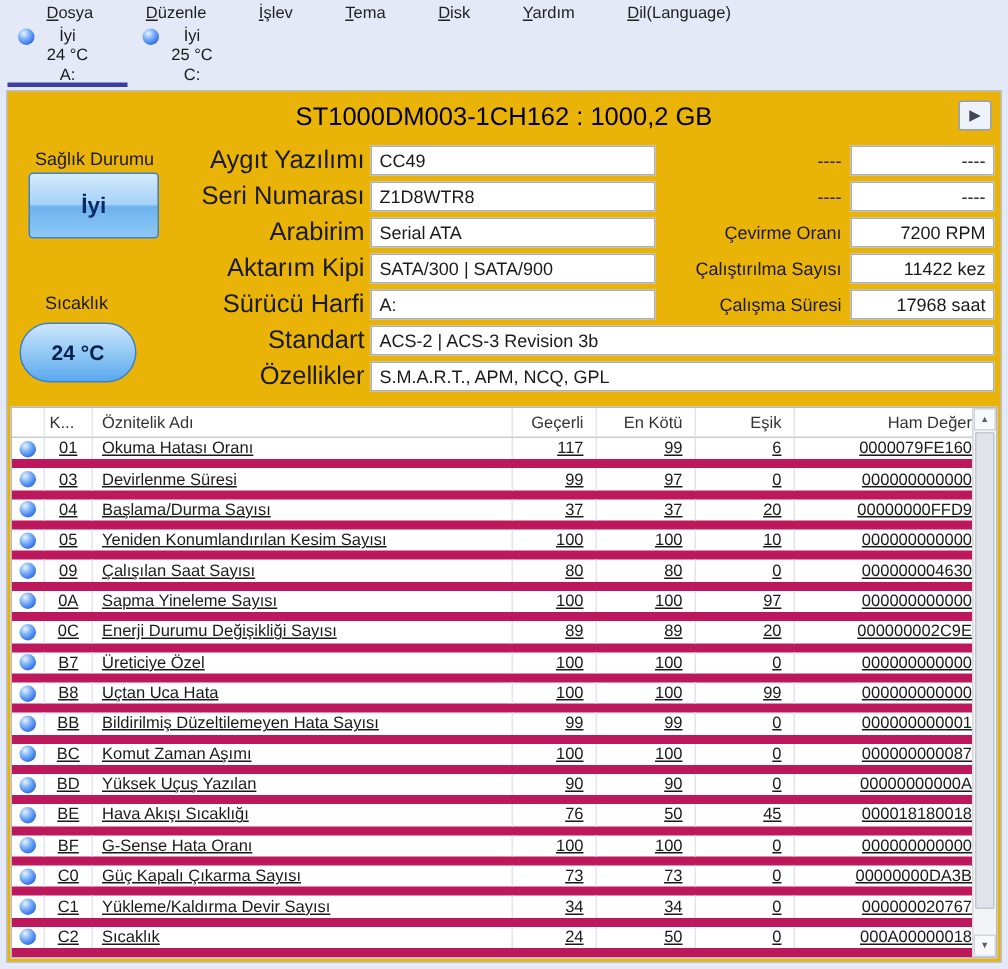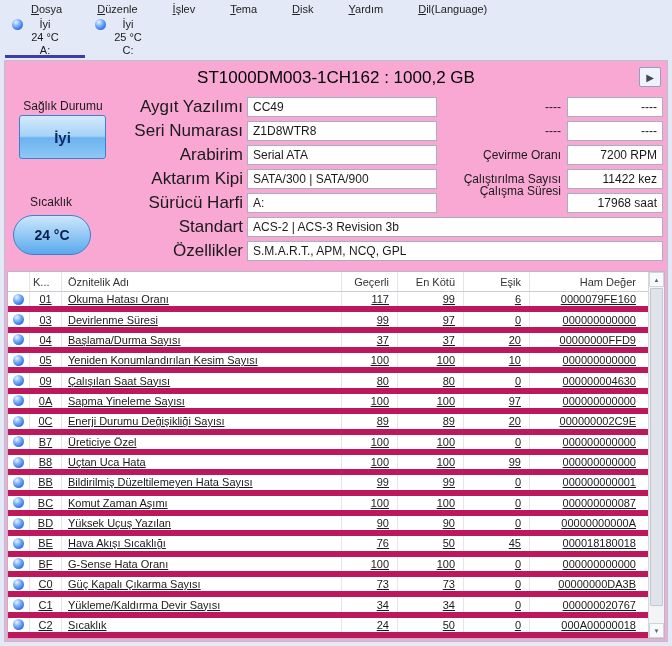--- a/index.html
+++ b/index.html
@@ -8,21 +8,21 @@
 
   .menubar{position:absolute;top:0;left:0;right:0;height:17px;display:flex;align-items:center;padding-left:4px;font-size:11px;color:#222;}
   .menu-item{padding:1px 8px;cursor:default;margin-left:19px;}
 
   .drivebar{position:absolute;top:17px;left:0;right:0;height:41px;display:flex;padding-left:5px;gap:3px;}
   .drive-tab{position:relative;width:80px;padding-top:1px;text-align:center;font-size:11px;line-height:13px;cursor:default;}
   .drive-tab.selected{border-bottom:3px solid #3d3da2;}
   .drive-dot{position:absolute;left:7px;top:2px;width:11px;height:11px;border-radius:50%;
     background:radial-gradient(circle at 35% 30%,#e8f4ff 0%,#7fb3f8 35%,#2f6fe8 75%,#1848b8 100%);}
 
-  .panel{position:absolute;top:60px;left:4px;width:664px;height:582px;background:#f9a8d4;border:1px solid #b9c0cf;}
+  .panel{position:absolute;top:60px;left:4px;width:664px;height:582px;background:#eab308;border:1px solid #b9c0cf;}
 
   .title-row{position:absolute;top:2px;left:0;right:0;height:30px;}
   .disk-title{text-align:center;font-size:17px;padding-top:5px;color:#000;}
   .play-btn{position:absolute;right:6px;top:4px;width:22px;height:20px;background:#eef3fb;border:1px solid #8fa0c0;border-radius:2px;
     font-size:10px;color:#445;display:flex;align-items:center;justify-content:center;cursor:pointer;}
 
   .info-section{position:absolute;top:32px;left:0;right:0;height:176px;}
   .health-label{position:absolute;top:6px;left:0;width:116px;text-align:center;font-size:12px;}
   .health-btn{position:absolute;top:22px;left:14px;width:87px;height:44px;border:1px solid #3b82cc;border-radius:3px;
     background:linear-gradient(180deg,#d4eafc 0%,#a6d2f7 48%,#6cb2f0 52%,#8ec8f5 100%);
@@ -44,21 +44,21 @@
   .table-content{position:absolute;top:0;left:0;right:16px;bottom:0;display:flex;flex-direction:column;}
   .shead,.srow{display:grid;grid-template-columns:22px 32px 1fr 56px 66px 66px 118px;}
   .shead{height:20px;border-bottom:1px solid #c9ccd4;}
   .sbody{flex:1;display:flex;flex-direction:column;}
   .srow{flex:1;border-bottom:6px solid #be185d;text-decoration:underline;}
   .scell{font-size:11px;display:flex;align-items:center;border-right:1px solid #e4e5e9;overflow:hidden;white-space:nowrap;}
   .cdot{justify-content:center;}
   .cid{justify-content:center;}
   .cname{padding-left:6px;justify-content:flex-start;}
   .cnum{justify-content:flex-end;padding-right:8px;}
-  .craw{justify-content:flex-end;padding-right:12px;border-right:none;}
+  .craw{justify-content:flex-end;padding-right:0;border-right:none;}
   .hcell{color:#333;}
   .hleft{justify-content:flex-start;padding-left:3px;}
   .dot{width:11px;height:11px;border-radius:50%;
     background:radial-gradient(circle at 35% 30%,#e8f4ff 0%,#7fb3f8 35%,#2f6fe8 75%,#1848b8 100%);}
 
   .scrollbar{position:absolute;top:0;right:0;bottom:0;width:16px;background:#f3f4f6;border-left:1px solid #d6d8dd;}
   .sb-btn{position:absolute;left:0;width:15px;height:15px;background:#f8f9fb;border:1px solid #d0d3da;
     display:flex;align-items:center;justify-content:center;font-size:6px;color:#57606e;cursor:pointer;}
   .sb-up{top:0;}
   .sb-down{bottom:0;}
@@ -122,21 +122,21 @@
         <div class="ilabel" style="top: 148px;">Özellikler</div>
         <div class="ibox wide" style="top: 148px;">S.M.A.R.T., APM, NCQ, GPL</div>
         <div class="rlabel" style="top: 4px;">----</div>
         <div class="rbox" style="top: 4px;">----</div>
         <div class="rlabel" style="top: 28px;">----</div>
         <div class="rbox" style="top: 28px;">----</div>
         <div class="rlabel" style="top: 52px;">Çevirme Oranı</div>
         <div class="rbox" style="top: 52px;">7200 RPM</div>
         <div class="rlabel" style="top: 76px;">Çalıştırılma Sayısı</div>
         <div class="rbox" style="top: 76px;">11422 kez</div>
-        <div class="rlabel" style="top: 88px;">Çalışma Süresi</div>
+        <div class="rlabel" style="top: 100px;">Çalışma Süresi</div>
         <div class="rbox" style="top: 100px;">17968 saat</div>
       </div>
   </div>
 
   <div class="smart-table">
     <div class="table-content">
       <div class="shead">
         <div class="scell cdot hcell"></div>
         <div class="scell cid hcell hleft">K...</div>
         <div class="scell cname hcell">Öznitelik Adı</div>

